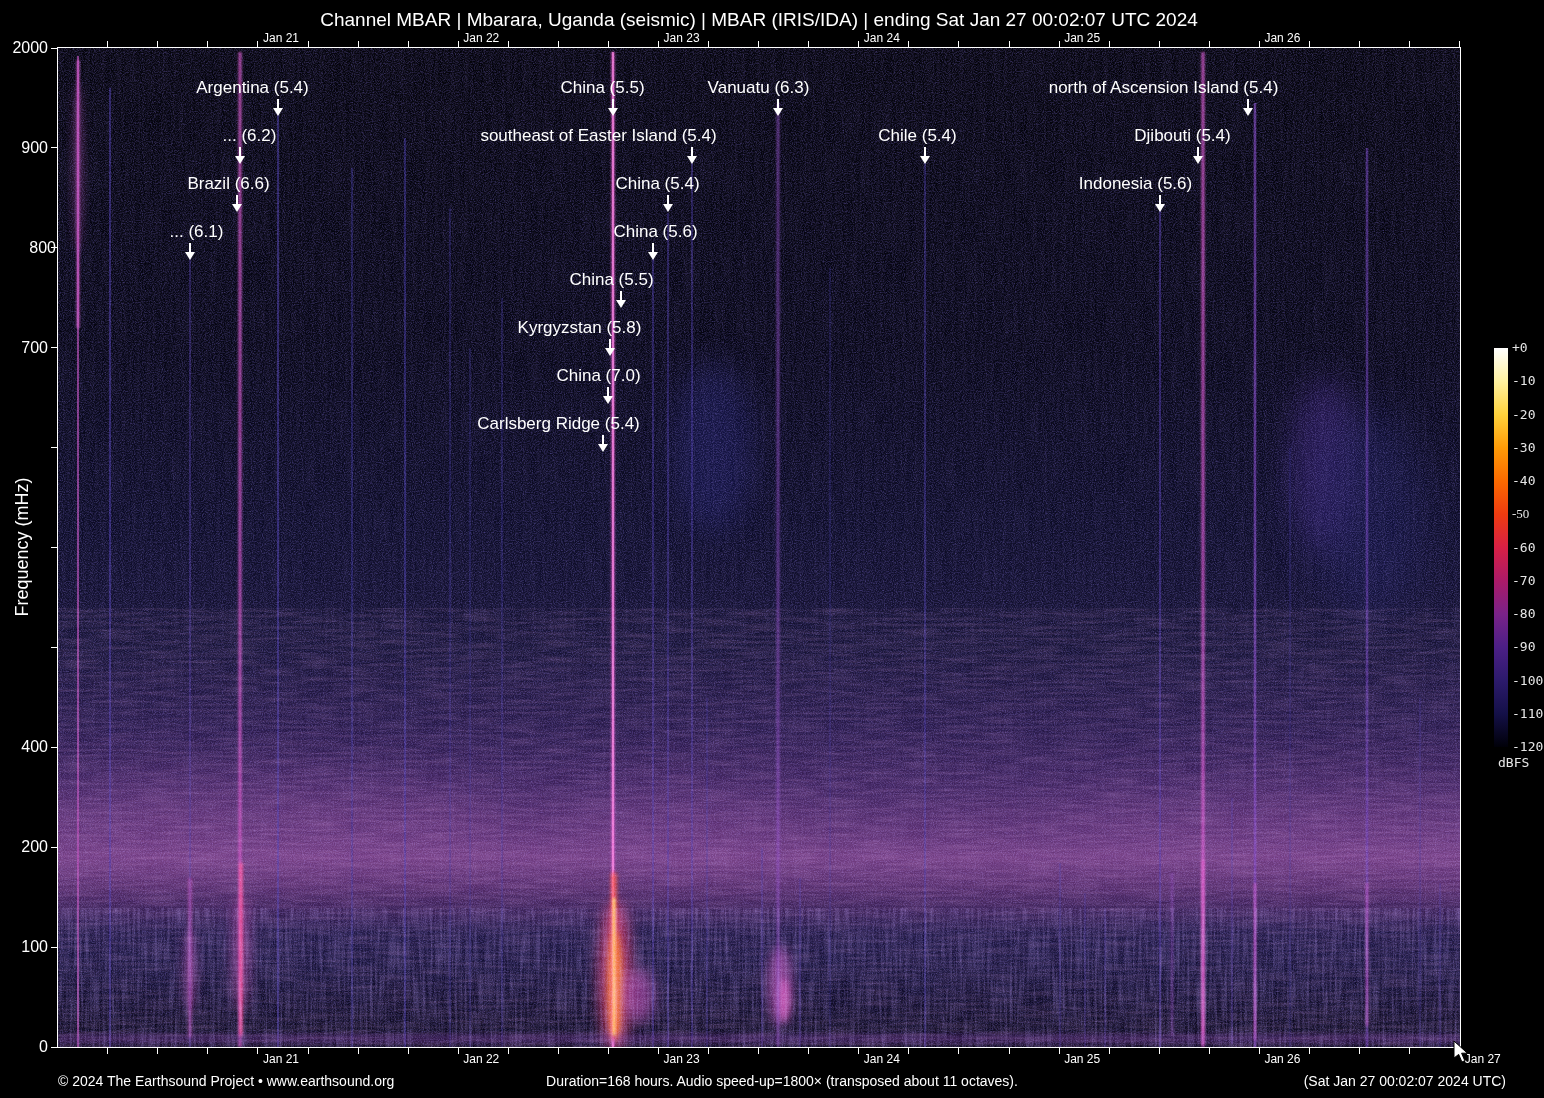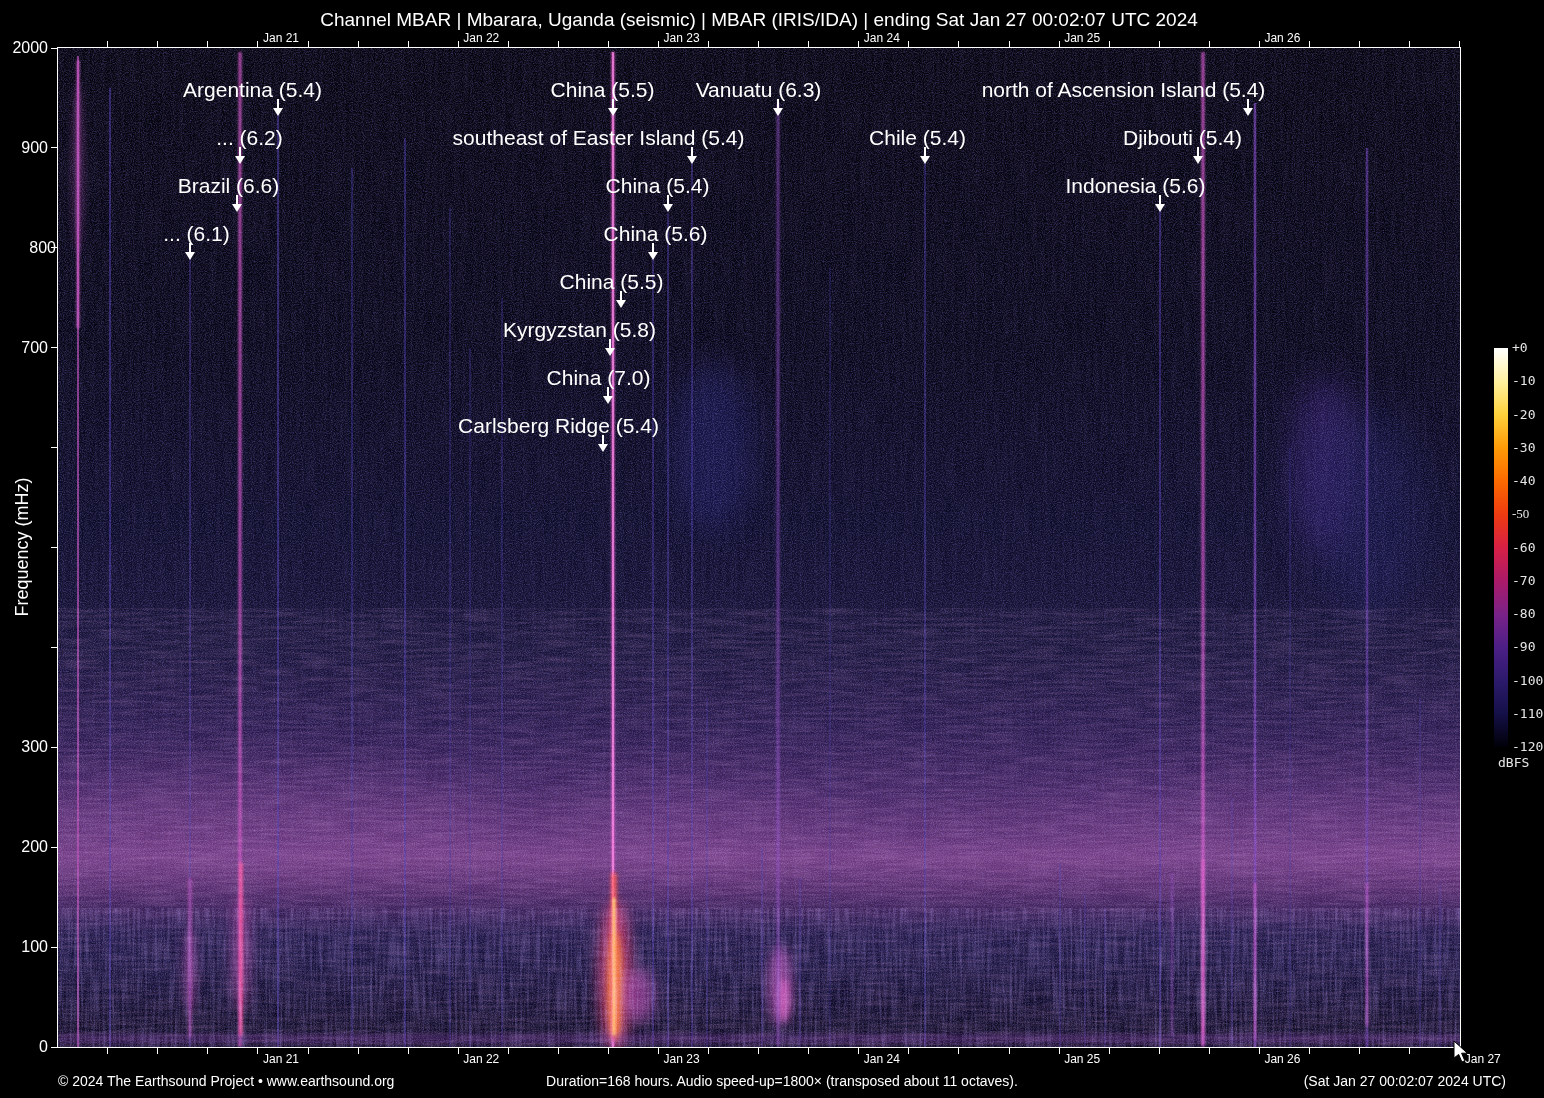--- a/index.html
+++ b/index.html
@@ -8,21 +8,21 @@
   .title{position:absolute;left:759px;top:9px;transform:translateX(-50%);font-size:19px;color:#fff;white-space:nowrap;}
   .plot{position:absolute;left:57px;top:47px;width:1404px;height:1001px;border:1px solid #fff;box-sizing:border-box;background:#030309;}
   .plot svg{position:absolute;left:0;top:0;display:block;}
   .nz{mix-blend-mode:screen;}
   .tick{position:absolute;background:#fff;}
   .tick-x{width:1px;height:6px;}
   .tick-y{width:6px;height:1px;}
   .datelabel{position:absolute;font-size:12px;color:#fff;white-space:nowrap;}
   .ylab{position:absolute;left:0;width:48px;text-align:right;font-size:16px;color:#fff;}
   .ylabel-rot{position:absolute;left:22px;top:547px;transform:translate(-50%,-50%) rotate(-90deg);font-size:18px;color:#fff;white-space:nowrap;}
-  .ann{position:absolute;transform:translateX(-50%);font-size:21px;color:#fff;white-space:nowrap;padding-left:31px;}
+  .ann{position:absolute;transform:translateX(-50%);font-size:17px;color:#fff;white-space:nowrap;padding-left:31px;}
   .arrow{position:absolute;width:10px;height:17px;}
   .arrow .stem{position:absolute;left:4px;top:0;width:2px;height:10px;background:#fff;}
   .arrow .head{position:absolute;left:0;top:9px;width:0;height:0;border-left:5px solid transparent;border-right:5px solid transparent;border-top:8px solid #fff;}
   .cb-bar{position:absolute;left:1494px;top:348px;width:14px;height:399px;}
   .cb-lab{position:absolute;left:1512px;font-size:13px;font-family:"DejaVu Sans Mono", monospace;color:#e6e6e6;white-space:nowrap;}
   .cb-unit{position:absolute;left:1498px;top:755px;font-size:13px;font-family:"DejaVu Sans Mono", monospace;color:#e6e6e6;}
   .foot{position:absolute;top:1073px;font-size:14px;color:#fff;white-space:nowrap;}
   .foot-left{left:58px;}
   .foot-center{left:782px;transform:translateX(-50%);}
   .foot-right{right:38px;}
@@ -206,21 +206,21 @@
       <div class="datelabel" style="left: 1064.13px; top: 1052px;">Jan 25</div>
       <div class="datelabel" style="left: 1264.42px; top: 1052px;">Jan 26</div>
       <div class="datelabel" style="left: 1464.71px; top: 1052px;">Jan 27</div>
       <div class="tick tick-y" style="left: 51px; top: 1046.5px;"></div>
       <div class="ylab" style="top: 1038px;">0</div>
       <div class="tick tick-y" style="left: 51px; top: 946.6px;"></div>
       <div class="ylab" style="top: 938.1px;">100</div>
       <div class="tick tick-y" style="left: 51px; top: 846.7px;"></div>
       <div class="ylab" style="top: 838.2px;">200</div>
       <div class="tick tick-y" style="left: 51px; top: 746.8px;"></div>
-      <div class="ylab" style="top: 738.3px;">300</div>
+      <div class="ylab" style="top: 738.3px;">400</div>
       <div class="tick tick-y" style="left: 51px; top: 646.9px;"></div>
       <div class="tick tick-y" style="left: 51px; top: 547px;"></div>
       <div class="tick tick-y" style="left: 51px; top: 447.1px;"></div>
       <div class="tick tick-y" style="left: 51px; top: 347.2px;"></div>
       <div class="ylab" style="top: 338.7px;">700</div>
       <div class="tick tick-y" style="left: 51px; top: 247.3px;"></div>
       <div class="ylab" style="top: 238.8px; padding-left: 8px;">800</div>
       <div class="tick tick-y" style="left: 51px; top: 147.4px;"></div>
       <div class="ylab" style="top: 138.9px;">900</div>
       <div class="tick tick-y" style="left: 51px; top: 47.5px;"></div>
@@ -288,21 +288,21 @@
       <div class="ann" style="left: 743px; top: 78px;">Vanuatu (6.3)</div>
       <div class="arrow" style="left: 773px; top: 99px;">
         <div class="stem"></div>
         <div class="head"></div>
       </div>
       <div class="ann" style="left: 902px; top: 126px;">Chile (5.4)</div>
       <div class="arrow" style="left: 920px; top: 147px;">
         <div class="stem"></div>
         <div class="head"></div>
       </div>
-      <div class="ann" style="left: 1108px; top: 78px; text-align: center;">north of Ascension Island (5.4)</div>
+      <div class="ann" style="left: 1148px; top: 78px; text-align: center;">north of Ascension Island (5.4)</div>
       <div class="arrow" style="left: 1243px; top: 99px;">
         <div class="stem"></div>
         <div class="head"></div>
       </div>
       <div class="ann" style="left: 1167px; top: 126px;">Djibouti (5.4)</div>
       <div class="arrow" style="left: 1193px; top: 147px;">
         <div class="stem"></div>
         <div class="head"></div>
       </div>
       <div class="ann" style="left: 1120px; top: 174px;">Indonesia (5.6)</div>

